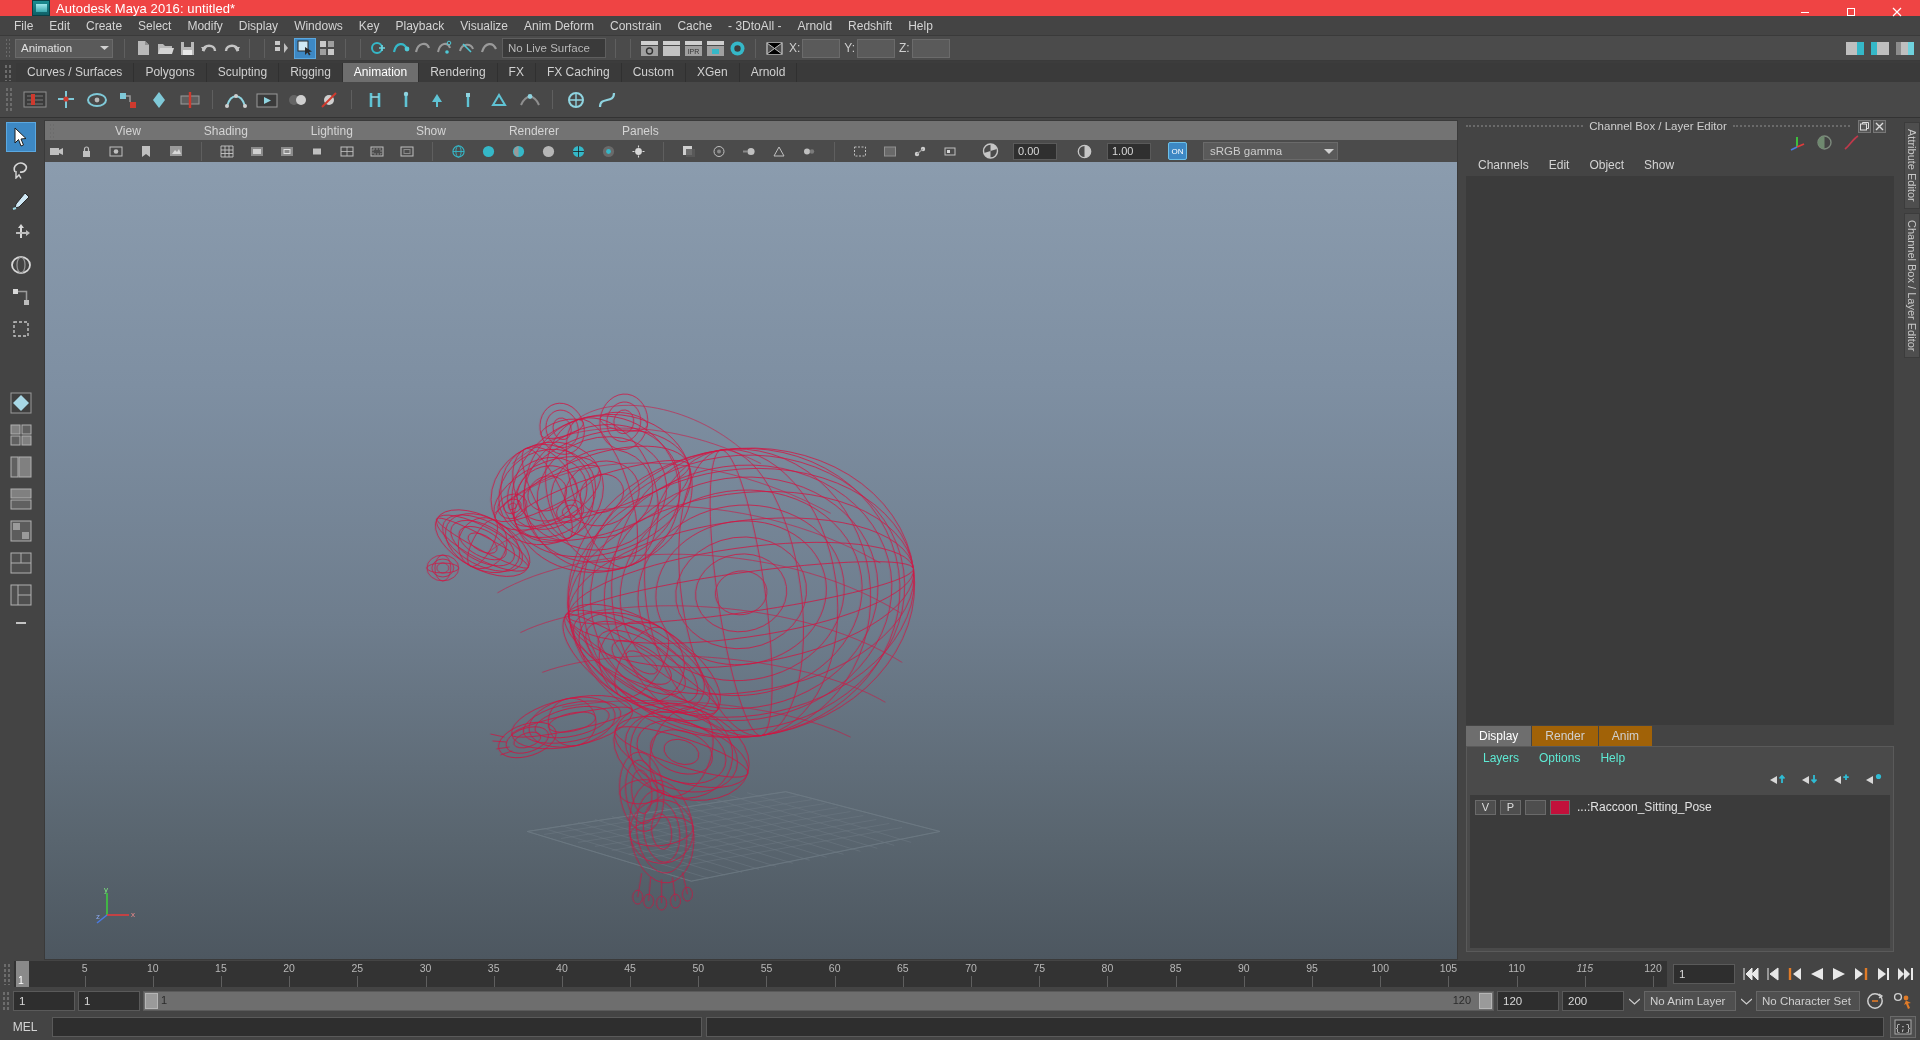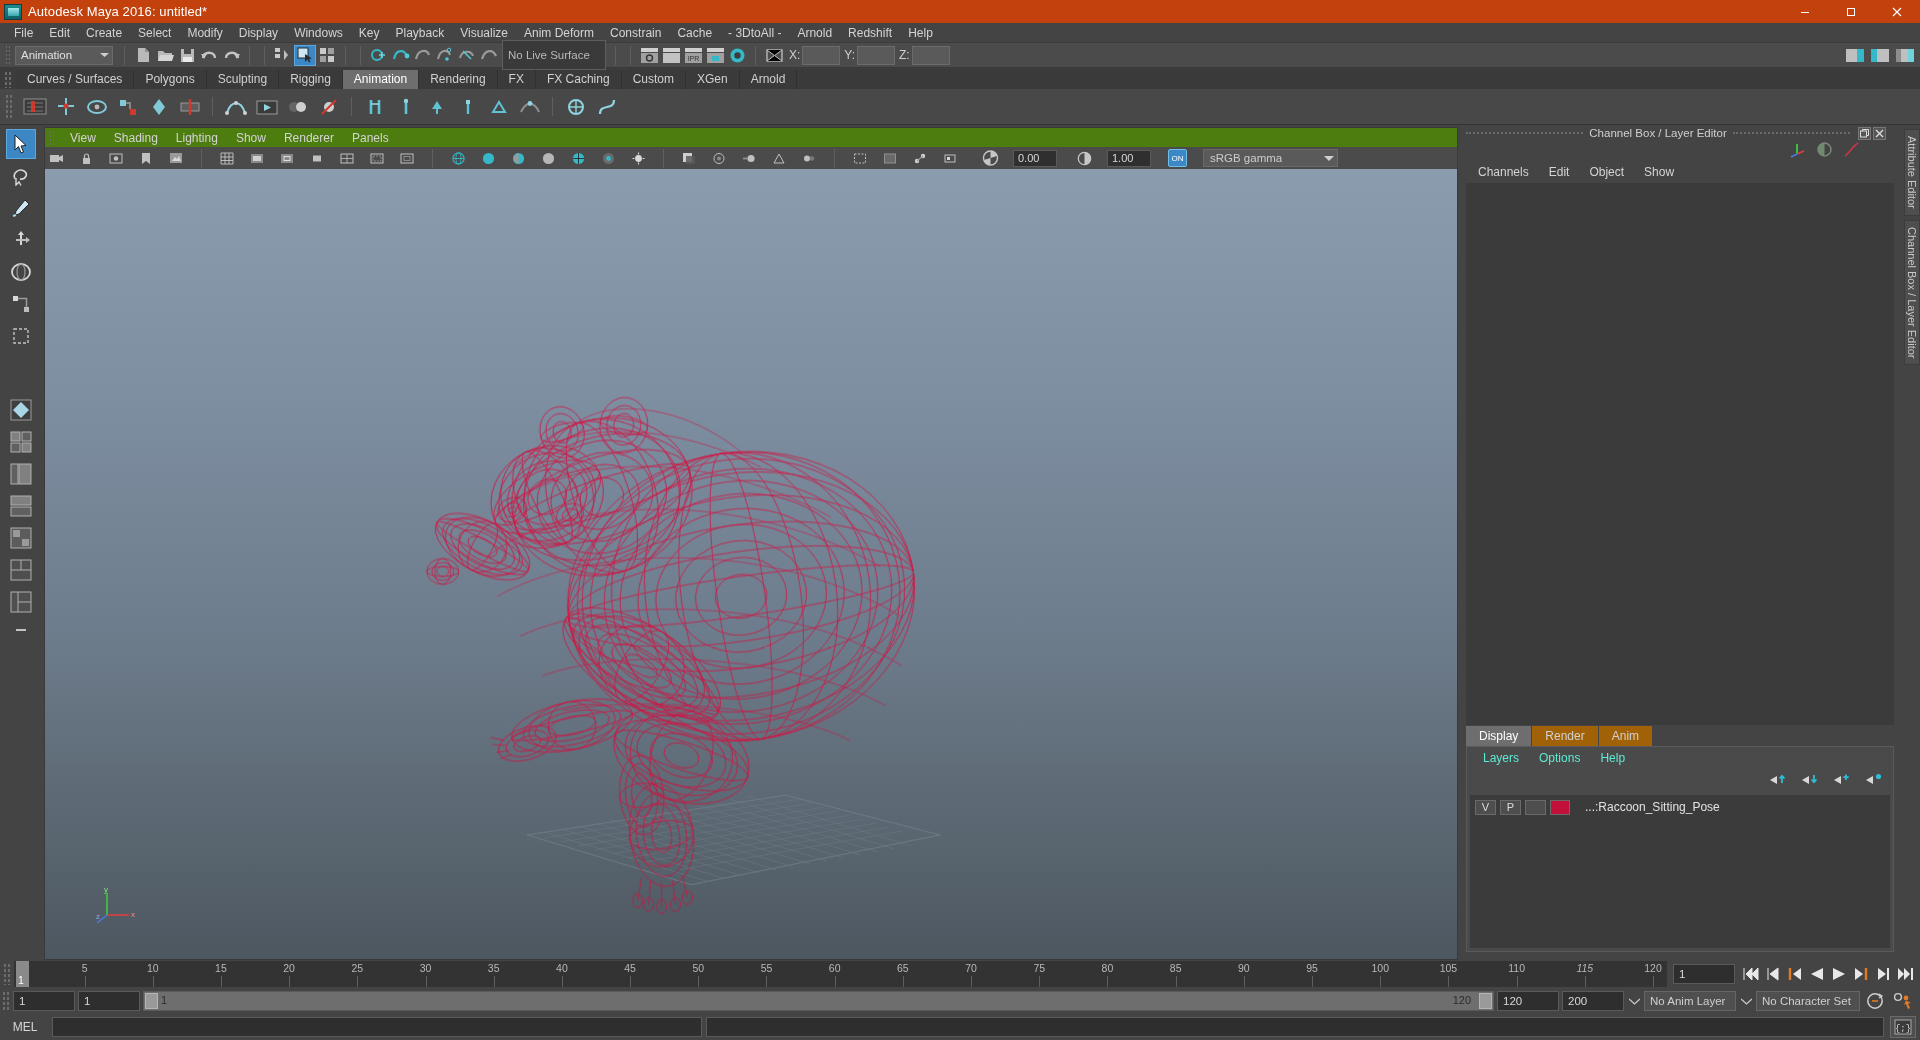--- a/index.html
+++ b/index.html
@@ -8,22 +8,22 @@
     background: #444444;
     font-family: "Liberation Sans", sans-serif;
     font-size: 12px;
     color: #cccccc;
     overflow: hidden;
   }
   .app { width: 1920px; height: 1040px; display: flex; flex-direction: column; position: relative; }
 
   
   .titlebar {
-    height: 23px; background: #c2410c; display: flex; align-items: center;
-    flex: 0 0 auto; position: relative;
+    height: 16px; background: #ef4444; display: flex; align-items: center;
+    flex: 0 0 auto; position: relative; padding-left: 28px;
   }
   .titlebar .appicon {
     width: 18px; height: 16px; margin-left: 4px; margin-right: 6px;
     background: linear-gradient(#1c8c91, #0f5f66); border: 1px solid #0a3f45;
     position: relative;
   }
   .titlebar .appicon:after {
     content:""; position:absolute; left:3px; top:3px; width:11px; height:8px;
     background: linear-gradient(#9fe8ec, #3aa7ad);
   }
@@ -54,21 +54,21 @@
     display: flex; align-items: center; position: relative; margin-right: 4px; flex: 0 0 auto;
   }
   .menuset span { font-size: 11.5px; padding-left: 5px; color: #e0e0e0; }
   .menuset .arw { position: absolute; right: 2px; top: 0; width: 16px; height: 17px;
                   display:flex; align-items:center; justify-content:center; }
   .sep { width: 1px; height: 19px; background: #5f5f5f; margin: 0 7px; flex: 0 0 auto; }
   .ticon { width: 22px; height: 21px; display: flex; align-items: center; justify-content: center;
            flex: 0 0 auto; }
   .ticon.sel { background: #3d88c4; border: 1px solid #5ba8e0; }
   .livesurface {
-    width: 104px; height: 30px; background: #3a3a3a; border: 1px solid #5e5e5e;
+    width: 104px; height: 20px; background: #3a3a3a; border: 1px solid #5e5e5e;
     display: flex; align-items: center; padding-left: 5px; font-size: 11.5px; color: #b8b8b8;
     flex: 0 0 auto; margin: 0 2px;
   }
   .coordlbl { font-size: 12px; color: #cfcfcf; margin: 0 2px 0 4px; }
   .coordbox { width: 38px; height: 19px; background: #5a5a5a; border: 1px solid #6b6b6b; flex:0 0 auto;}
   .right-icons { position: absolute; right: 4px; display: flex; align-items: center; gap: 3px; }
 
   
   .shelftabs {
     height: 21px; background: #3c3c3c; display: flex; align-items: flex-end;
@@ -100,22 +100,22 @@
     align-items: center; padding-top: 4px; flex: 0 0 auto;
   }
   .tbi { width: 30px; height: 30px; margin-bottom: 2px; display:flex; align-items:center; justify-content:center;}
   .tbi.on { background: #3d88c4; border: 1px solid #5ba8e0; }
   .tbgap { height: 42px; }
   .tbsm { width: 30px; height: 22px; margin-bottom: 2px; display:flex; align-items:center; justify-content:center;}
 
   
   .vpcol { flex: 1 1 auto; display: flex; flex-direction: column; min-width: 0; padding: 2px 2px 0 2px;}
   .vpmenu {
-    height: 20px; background: #4d7c0f; display: flex; align-items: center; flex: 0 0 auto;
-    border: 1px solid #3a3a3a; border-bottom: none; padding-left: 2px;
+    height: 20px; background: #737373; display: flex; align-items: center; flex: 0 0 auto;
+    border: 1px solid #3a3a3a; border-bottom: none; padding-left: 2px; gap: 45px;
   }
   .vpmenu .grip3 { width: 7px; height: 16px; margin: 0 5px 0 2px;
       background-image: radial-gradient(#6c6c6c 1px, transparent 1px); background-size: 3px 4px; }
   .vpmenu .mi { padding: 0 9px; font-size: 12px; color: #d4d4d4; line-height: 20px; }
   .vptool {
     height: 22px; background: #4b4b4b; display: flex; align-items: center; flex: 0 0 auto;
     border-left: 1px solid #3a3a3a; border-right: 1px solid #3a3a3a; padding-left: 2px; gap: 12px;
   }
   .vpi { width: 18px; height: 19px; display:flex;align-items:center;justify-content:center; flex:0 0 auto;}
   .numbox { width: 44px; height: 17px; background: #2f2f2f; border: 1px solid #5a5a5a;
@@ -155,21 +155,21 @@
   .layerbox { margin: 0 10px 0 6px; border: 1px solid #5a5a5a; background: #4a4a4a;
               height: 206px; display: flex; flex-direction: column;}
   .lmenu { height: 21px; display: flex; align-items: center; padding-left: 6px; }
   .lmenu .mi { padding: 0 10px; font-size: 12px; color: #5eead4; }
   .lbtns { height: 24px; display: flex; align-items: center; justify-content: flex-end; padding-right: 10px; gap: 14px;}
   .llist { flex: 1 1 auto; background: #3b3b3b; margin: 3px 3px 3px 3px; padding-top: 3px;}
   .lrow { height: 18px; display: flex; align-items: center; padding-left: 5px; gap: 4px; }
   .lcell { width: 21px; height: 15px; border: 1px solid #6a6a6a; background: #4e4e4e;
            display:flex;align-items:center;justify-content:center; font-size: 11px; color:#ddd;}
   .lcolor { width: 20px; height: 15px; background: #c2103b; border: 1px solid #6a6a6a;}
-  .lname { font-size: 12px; color: #e2e2e2; margin-left: 11px; }
+  .lname { font-size: 12px; color: #e2e2e2; margin-left: 3px; }
 
   
   .sidetabs { width: 16px; background: #444444; flex: 0 0 auto; display: flex; flex-direction: column;
               align-items:center; padding-top: 4px; }
   .vtab { writing-mode: vertical-rl; font-size: 11px; color: #c8c8c8; background: #4e4e4e;
           padding: 6px 1px; margin-bottom: 4px; border: 1px solid #3c3c3c; }
   .vtab.tall { }
 
   
   .timerow { height: 28px; display: flex; align-items: center; flex: 0 0 auto; background: #444444; }

